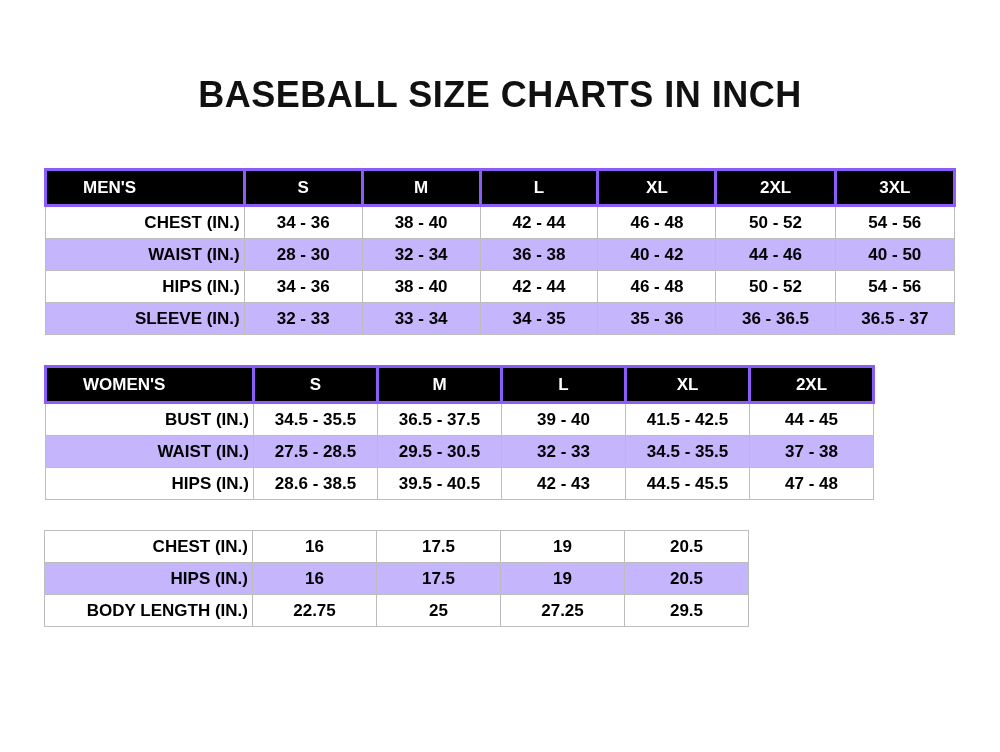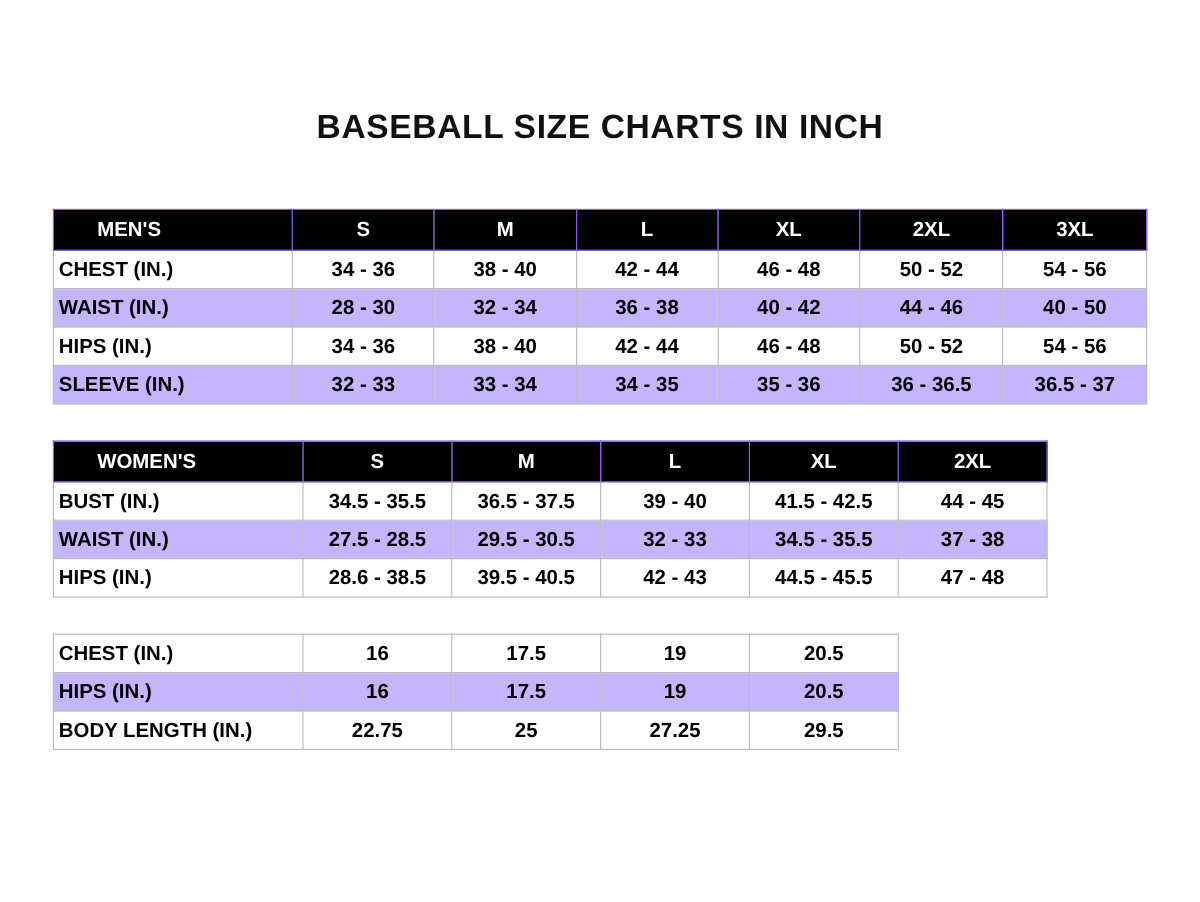--- a/index.html
+++ b/index.html
@@ -15,24 +15,24 @@
     overflow: hidden;
   }
   .page {
     position: relative;
     width: 1000px;
     height: 752px;
     box-sizing: border-box;
   }
   .title {
     text-align: center;
-    font-size: 28px;
+    font-size: 36px;
     font-weight: bold;
     letter-spacing: 0.5px;
-    margin: 16px;
+    margin: 0;
     padding-top: 74px;
     color: #111111;
   }
   .tables {
     padding: 0 44px;
     margin-top: 52px;
   }
   table.size-chart {
     border-collapse: collapse;
     table-layout: fixed;
@@ -44,33 +44,33 @@
     height: 31px;
     text-align: center;
     vertical-align: middle;
     padding: 0 4px;
     white-space: nowrap;
     background: #ffffff;
   }
   table.size-chart tr.head td {
     background: #000000;
     color: #ffffff;
-    border: 1px solid #8b5cf6;
+    border: 3px solid #8b5cf6;
     height: 33px;
     font-size: 17px;
   }
   table.size-chart tr.head td.label-cell {
     text-align: left;
     padding-left: 36px;
   }
   table.size-chart tr.alt td {
     background: #c4b5fd;
   }
   table.size-chart td.label-cell {
-    text-align: left;
+    text-align: right;
     font-weight: bold;
   }
   .spacer-sm {
     height: 30px;
   }
   
   .men col.c0, .women col.c0, .youth col.c0 { width: 208px; }
   .men col.cx { width: 124px; }
   .women col.cx { width: 124px; }
   .youth col.cx { width: 124px; }

